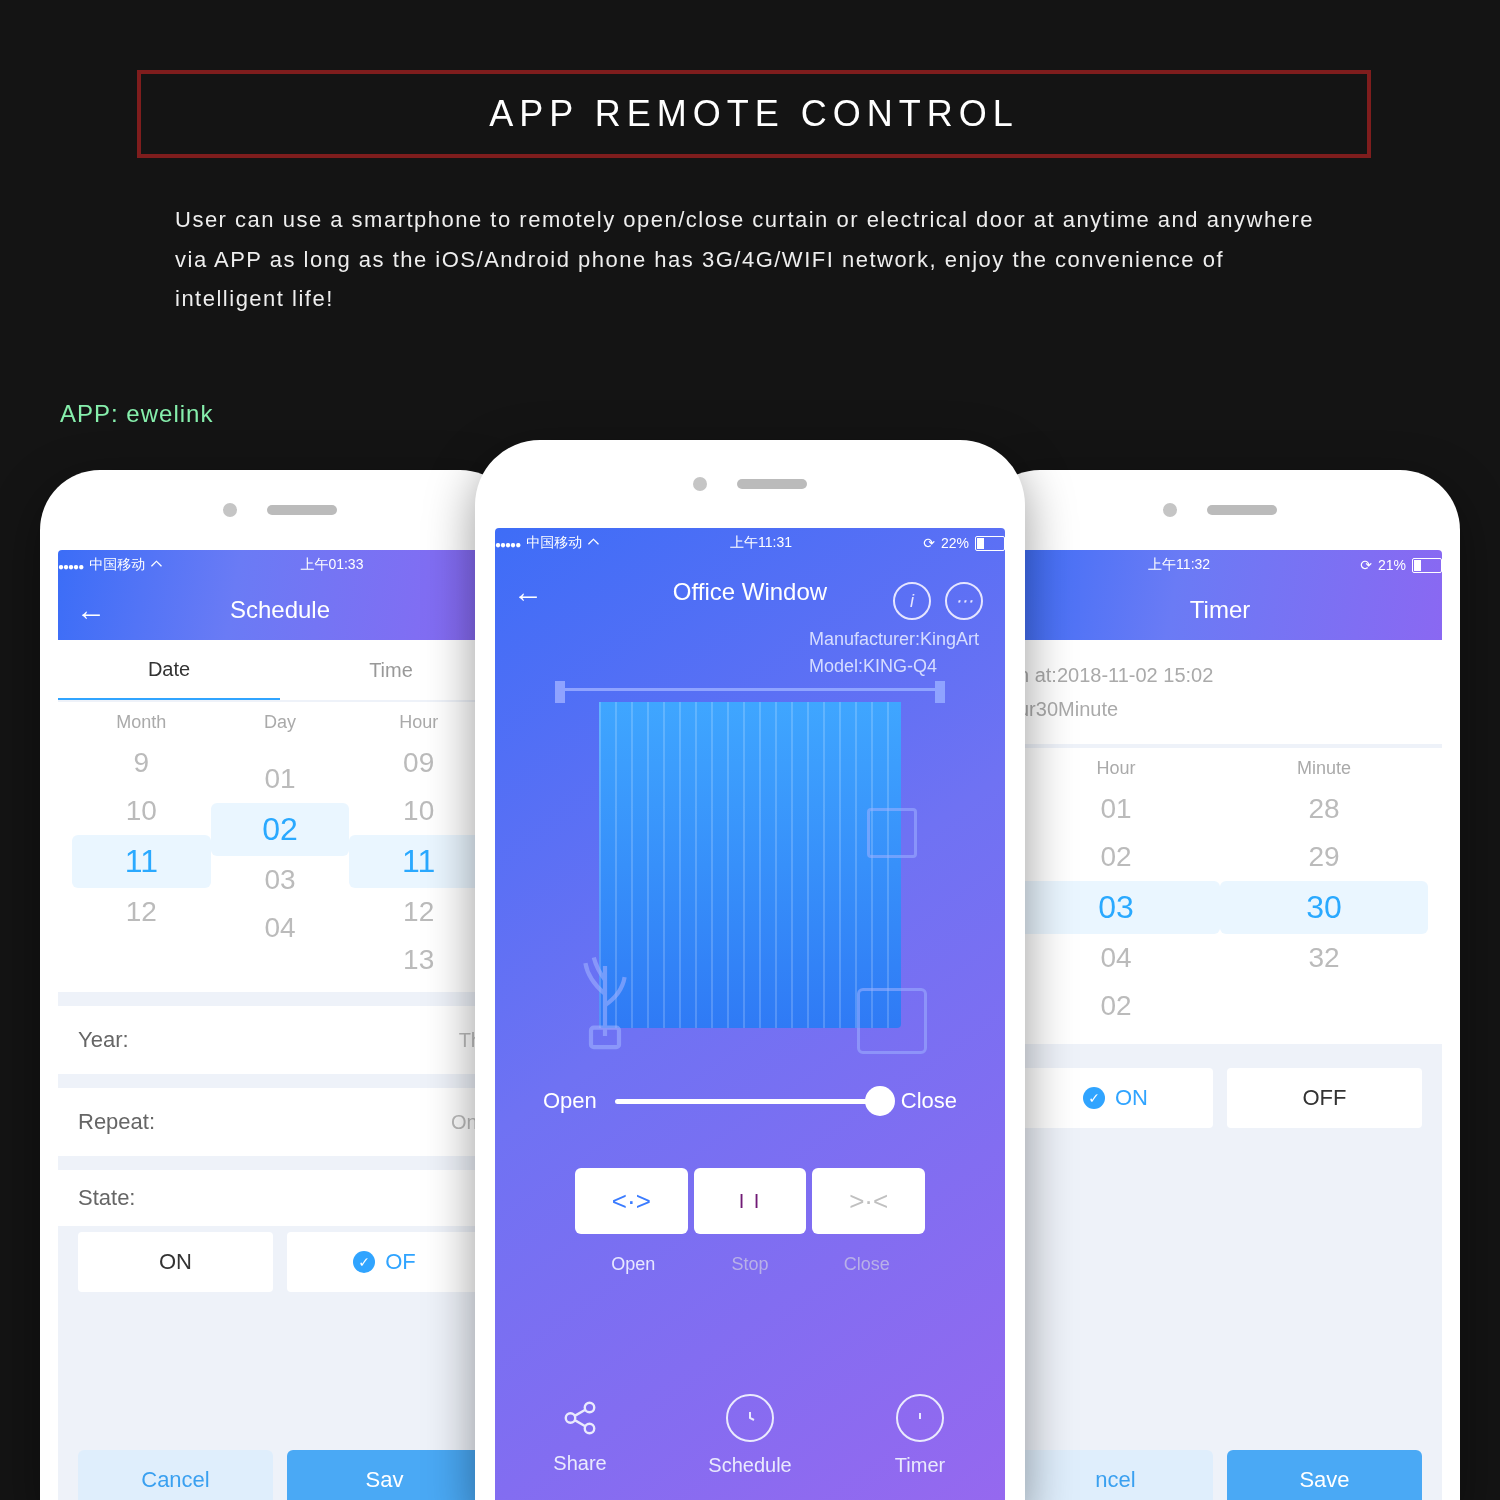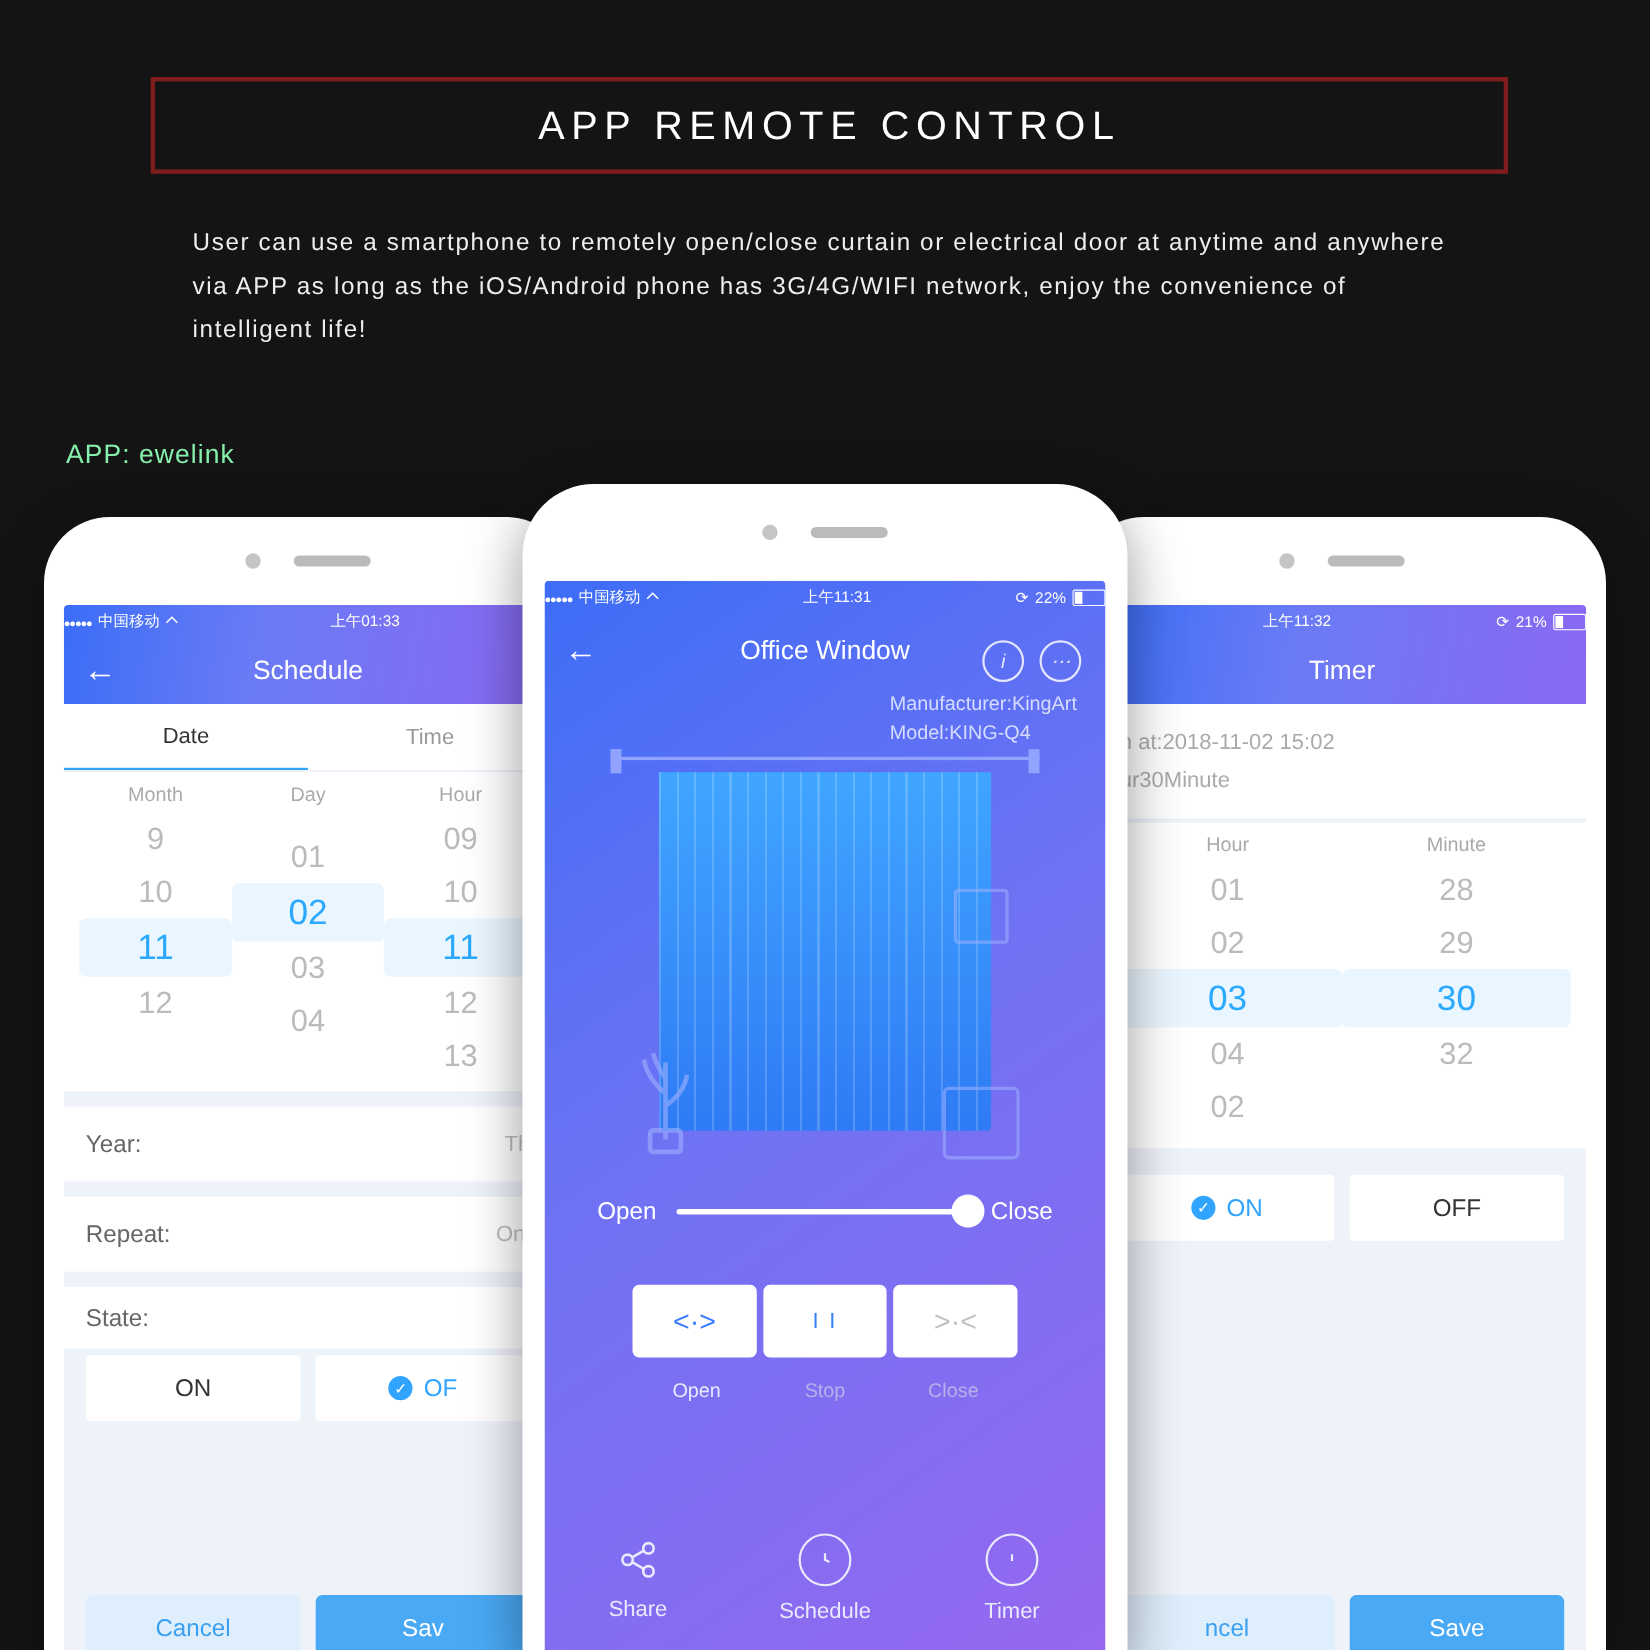--- a/index.html
+++ b/index.html
@@ -79,21 +79,21 @@
   .plant svg{width:100%;height:100%;opacity:.6;}
   .dresser{position:absolute;right:18px;bottom:-6px;width:64px;height:60px;border:3px solid #9fb0ff;border-radius:6px;opacity:.55;}
   .pic{position:absolute;right:28px;top:120px;width:44px;height:44px;border:3px solid #9fb0ff;border-radius:4px;opacity:.55;}
 
   .slider-row{position:absolute;left:48px;right:48px;top:560px;display:flex;align-items:center;color:#fff;font-size:22px;gap:18px;}
   .slider-track{flex:1;height:5px;background:#fff;border-radius:4px;position:relative;}
   .slider-thumb{position:absolute;right:0;top:50%;transform:translate(40%,-50%);width:30px;height:30px;border-radius:50%;background:#fff;}
 
   .ctrl-btns{position:absolute;left:80px;right:80px;top:640px;display:flex;gap:6px;}
   .cb{flex:1;height:66px;background:#fff;border-radius:6px;display:flex;align-items:center;justify-content:center;color:#3a7bff;font-size:26px;}
-  .cb.mid{color:#3b82f6;font-size:20px;letter-spacing:2px;}
+  .cb.mid{color:#701a75;font-size:20px;letter-spacing:2px;}
   .cb.last{color:#c0c0c0;}
   .ctrl-lbls{position:absolute;left:80px;right:80px;top:716px;display:flex;}
   .ctrl-lbls div{flex:1;text-align:center;color:#e8e8ff;font-size:18px;padding-top:10px;}
   .ctrl-lbls .dim{color:#b8b0e8;}
 
   .bottom-tabs{position:absolute;left:0;right:0;bottom:0;height:150px;display:flex;}
   .bt{flex:1;display:flex;flex-direction:column;align-items:center;justify-content:center;gap:12px;color:#eaeafd;font-size:20px;}
   .bt .ic{width:44px;height:44px;border:2px solid #eaeafd;border-radius:50%;display:flex;align-items:center;justify-content:center;font-size:22px;}
   .bt.share .ic{border:none;}
   .top-icns{position:absolute;right:22px;top:54px;display:flex;gap:14px;}

